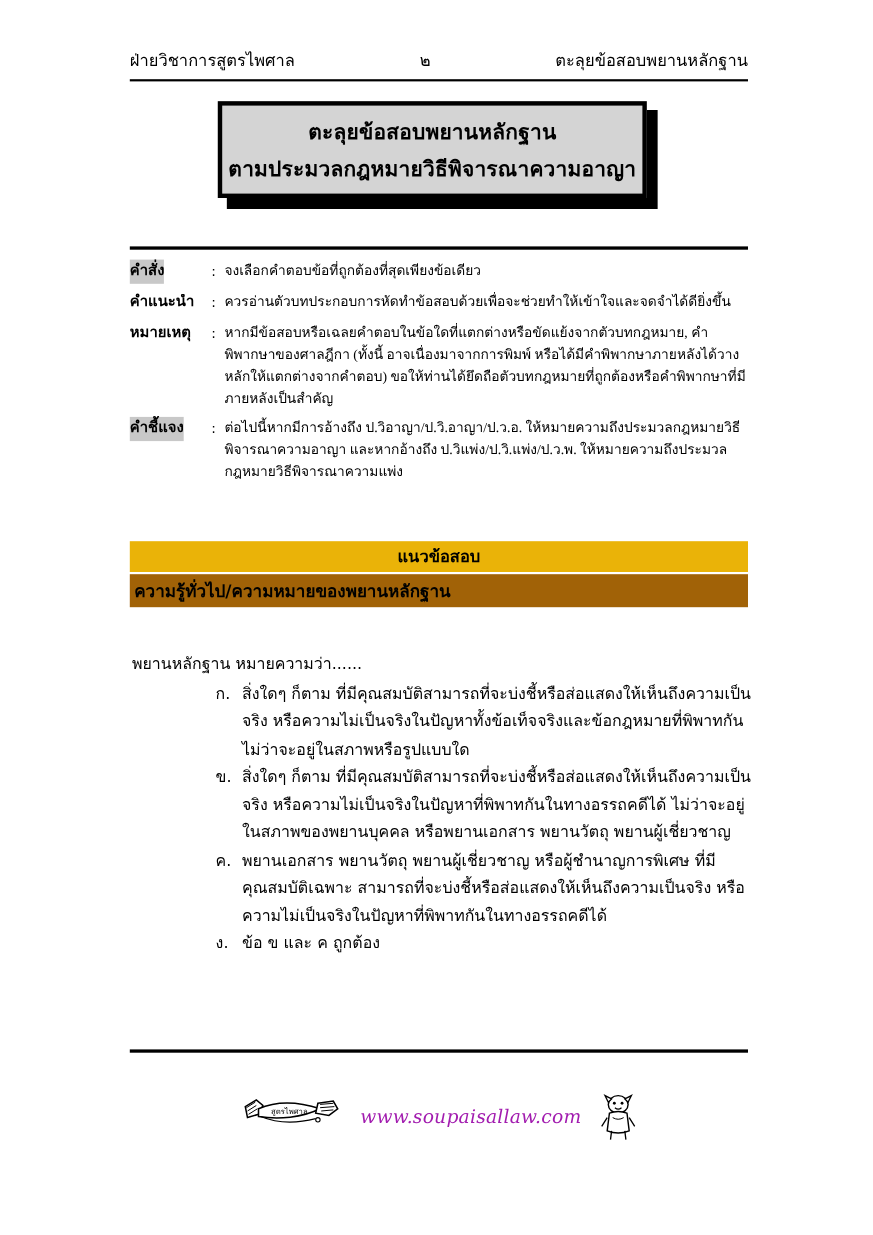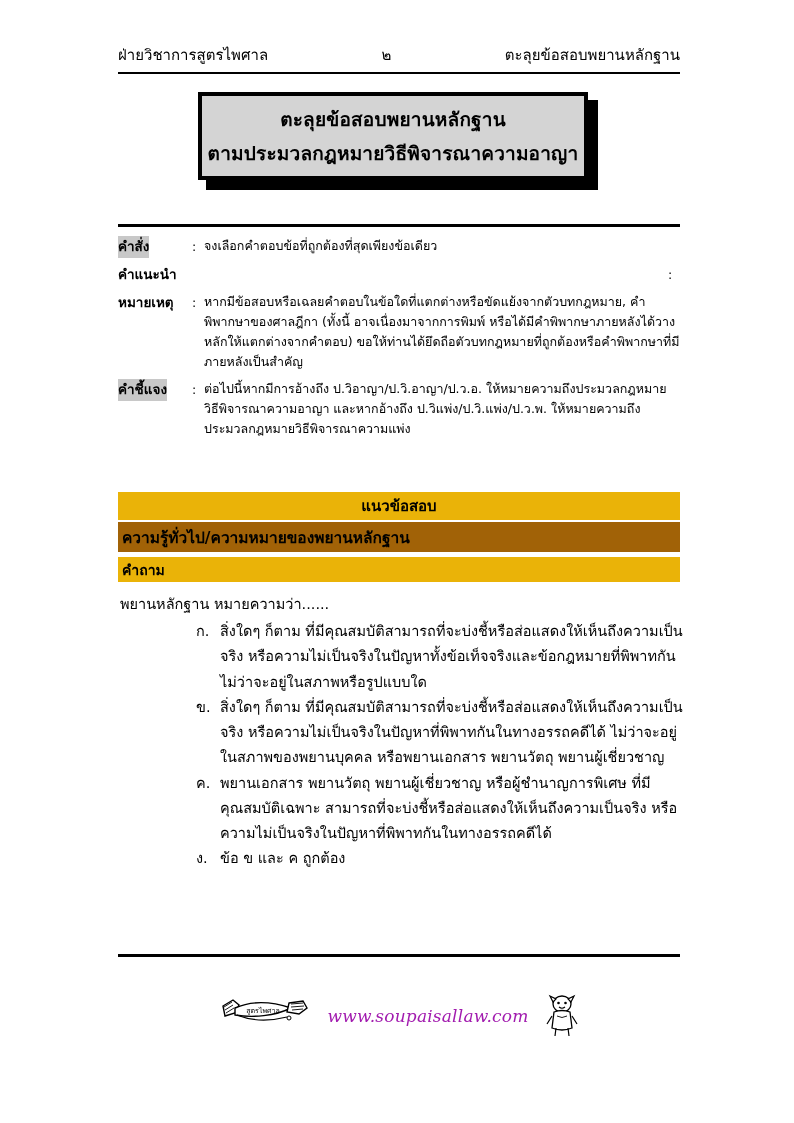--- a/index.html
+++ b/index.html
@@ -132,20 +132,21 @@
     flex: 0 0 12px;
     text-align: left;
     font-size: 12.5px;
     padding-top: 1px;
   }
   .inst-text {
     flex: 1 1 auto;
     font-size: 12.5px;
     line-height: 1.62;
     text-align: left;
+    font-family: Liberation Serif, serif;
   }
 
   
   .band {
     position: absolute;
     left: 118px;
     width: 562px;
     box-sizing: border-box;
   }
   .band-gray {
@@ -273,20 +274,21 @@
       </div>
       <div class="inst-colon">:</div>
       <div class="inst-text">จงเลือกคำตอบข้อที่ถูกต้องที่สุดเพียงข้อเดียว</div>
     </div>
 
     <div class="inst-row">
       <div class="inst-label-cell">
         <span class="inst-label">คำแนะนำ</span>
       </div>
       <div class="inst-colon">:</div>
+      <div class="inst-text">ควรอ่านตัวบทประกอบการหัดทำข้อสอบด้วยเพื่อจะช่วยทำให้เข้าใจและจดจำได้ดียิ่งขึ้น</div>
     </div>
 
     <div class="inst-row">
       <div class="inst-label-cell">
         <span class="inst-label">หมายเหตุ</span>
       </div>
       <div class="inst-colon">:</div>
       <div class="inst-text">หากมีข้อสอบหรือเฉลยคำตอบในข้อใดที่แตกต่างหรือขัดแย้งจากตัวบทกฎหมาย, คำพิพากษาของศาลฎีกา (ทั้งนี้ อาจเนื่องมาจากการพิมพ์ หรือได้มีคำพิพากษาภายหลังได้วางหลักให้แตกต่างจากคำตอบ) ขอให้ท่านได้ยึดถือตัวบทกฎหมายที่ถูกต้องหรือคำพิพากษาที่มีภายหลังเป็นสำคัญ</div>
     </div>
 
@@ -295,21 +297,20 @@
         <span class="inst-label hl">คำชี้แจง</span>
       </div>
       <div class="inst-colon">:</div>
       <div class="inst-text">ต่อไปนี้หากมีการอ้างถึง ป.วิอาญา/ป.วิ.อาญา/ป.ว.อ. ให้หมายความถึงประมวลกฎหมายวิธีพิจารณาความอาญา และหากอ้างถึง ป.วิแพ่ง/ป.วิ.แพ่ง/ป.ว.พ. ให้หมายความถึงประมวลกฎหมายวิธีพิจารณาความแพ่ง</div>
     </div>
 
   </div>
 
   <div class="band band-gray band-exam">แนวข้อสอบ</div>
   <div class="band band-white band-topic">ความรู้ทั่วไป/ความหมายของพยานหลักฐาน</div>
-  <div class="band band-gray band-question-label">คำถาม</div>
 
   <div class="qbody">
     <p class="question-stem">พยานหลักฐาน หมายความว่า......</p>
 
     <div class="choice">
       <span class="choice-key">ก.</span>
       <span class="choice-text">สิ่งใดๆ ก็ตาม ที่มีคุณสมบัติสามารถที่จะบ่งชี้หรือส่อแสดงให้เห็นถึงความเป็นจริง หรือความไม่เป็นจริงในปัญหาทั้งข้อเท็จจริงและข้อกฎหมายที่พิพาทกัน ไม่ว่าจะอยู่ในสภาพหรือรูปแบบใด</span>
     </div>
 
     <div class="choice">

